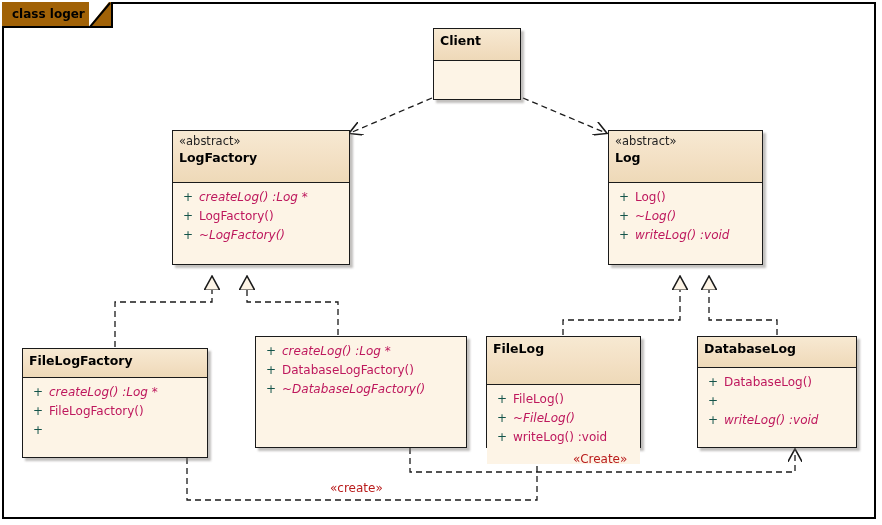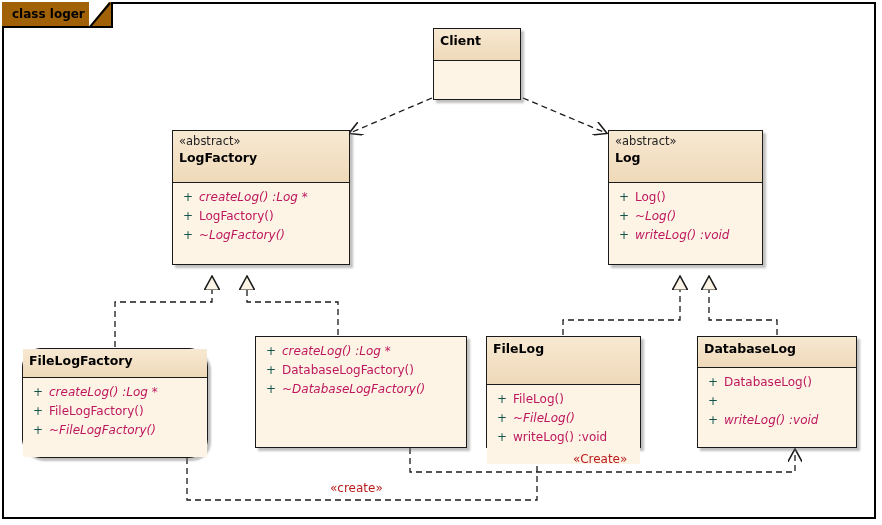--- a/index.html
+++ b/index.html
@@ -154,36 +154,35 @@
         <span class="vis">+</span>
         <span class="msig abs">~Log()</span>
       </div>
       <div class="mrow">
         <span class="vis">+</span>
         <span class="msig abs">writeLog() :void</span>
       </div>
     </div>
   </div>
 
-  <div class="uml" style="left:22px;top:348px;width:186px;height:110px;border-radius:19px;">
+  <div class="uml" style="left:22px;top:348px;width:186px;height:110px;">
     <div class="uml-head" style="height:29px;">
       <div class="cname">FileLogFactory</div>
     </div>
     <div class="uml-body" style="height:79px;">
       <div class="mrow">
         <span class="vis">+</span>
         <span class="msig abs">createLog() :Log *</span>
       </div>
       <div class="mrow">
         <span class="vis">+</span>
         <span class="msig">FileLogFactory()</span>
       </div>
       <div class="mrow">
         <span class="vis">+</span>
-        <span class="msig abs">~FileLogFactory()</span>
       </div>
     </div>
   </div>
 
   <div class="uml" style="left:255px;top:336px;width:212px;height:112px;">
     <div class="uml-body" style="height:79px;">
       <div class="mrow">
         <span class="vis">+</span>
         <span class="msig abs">createLog() :Log *</span>
       </div>

